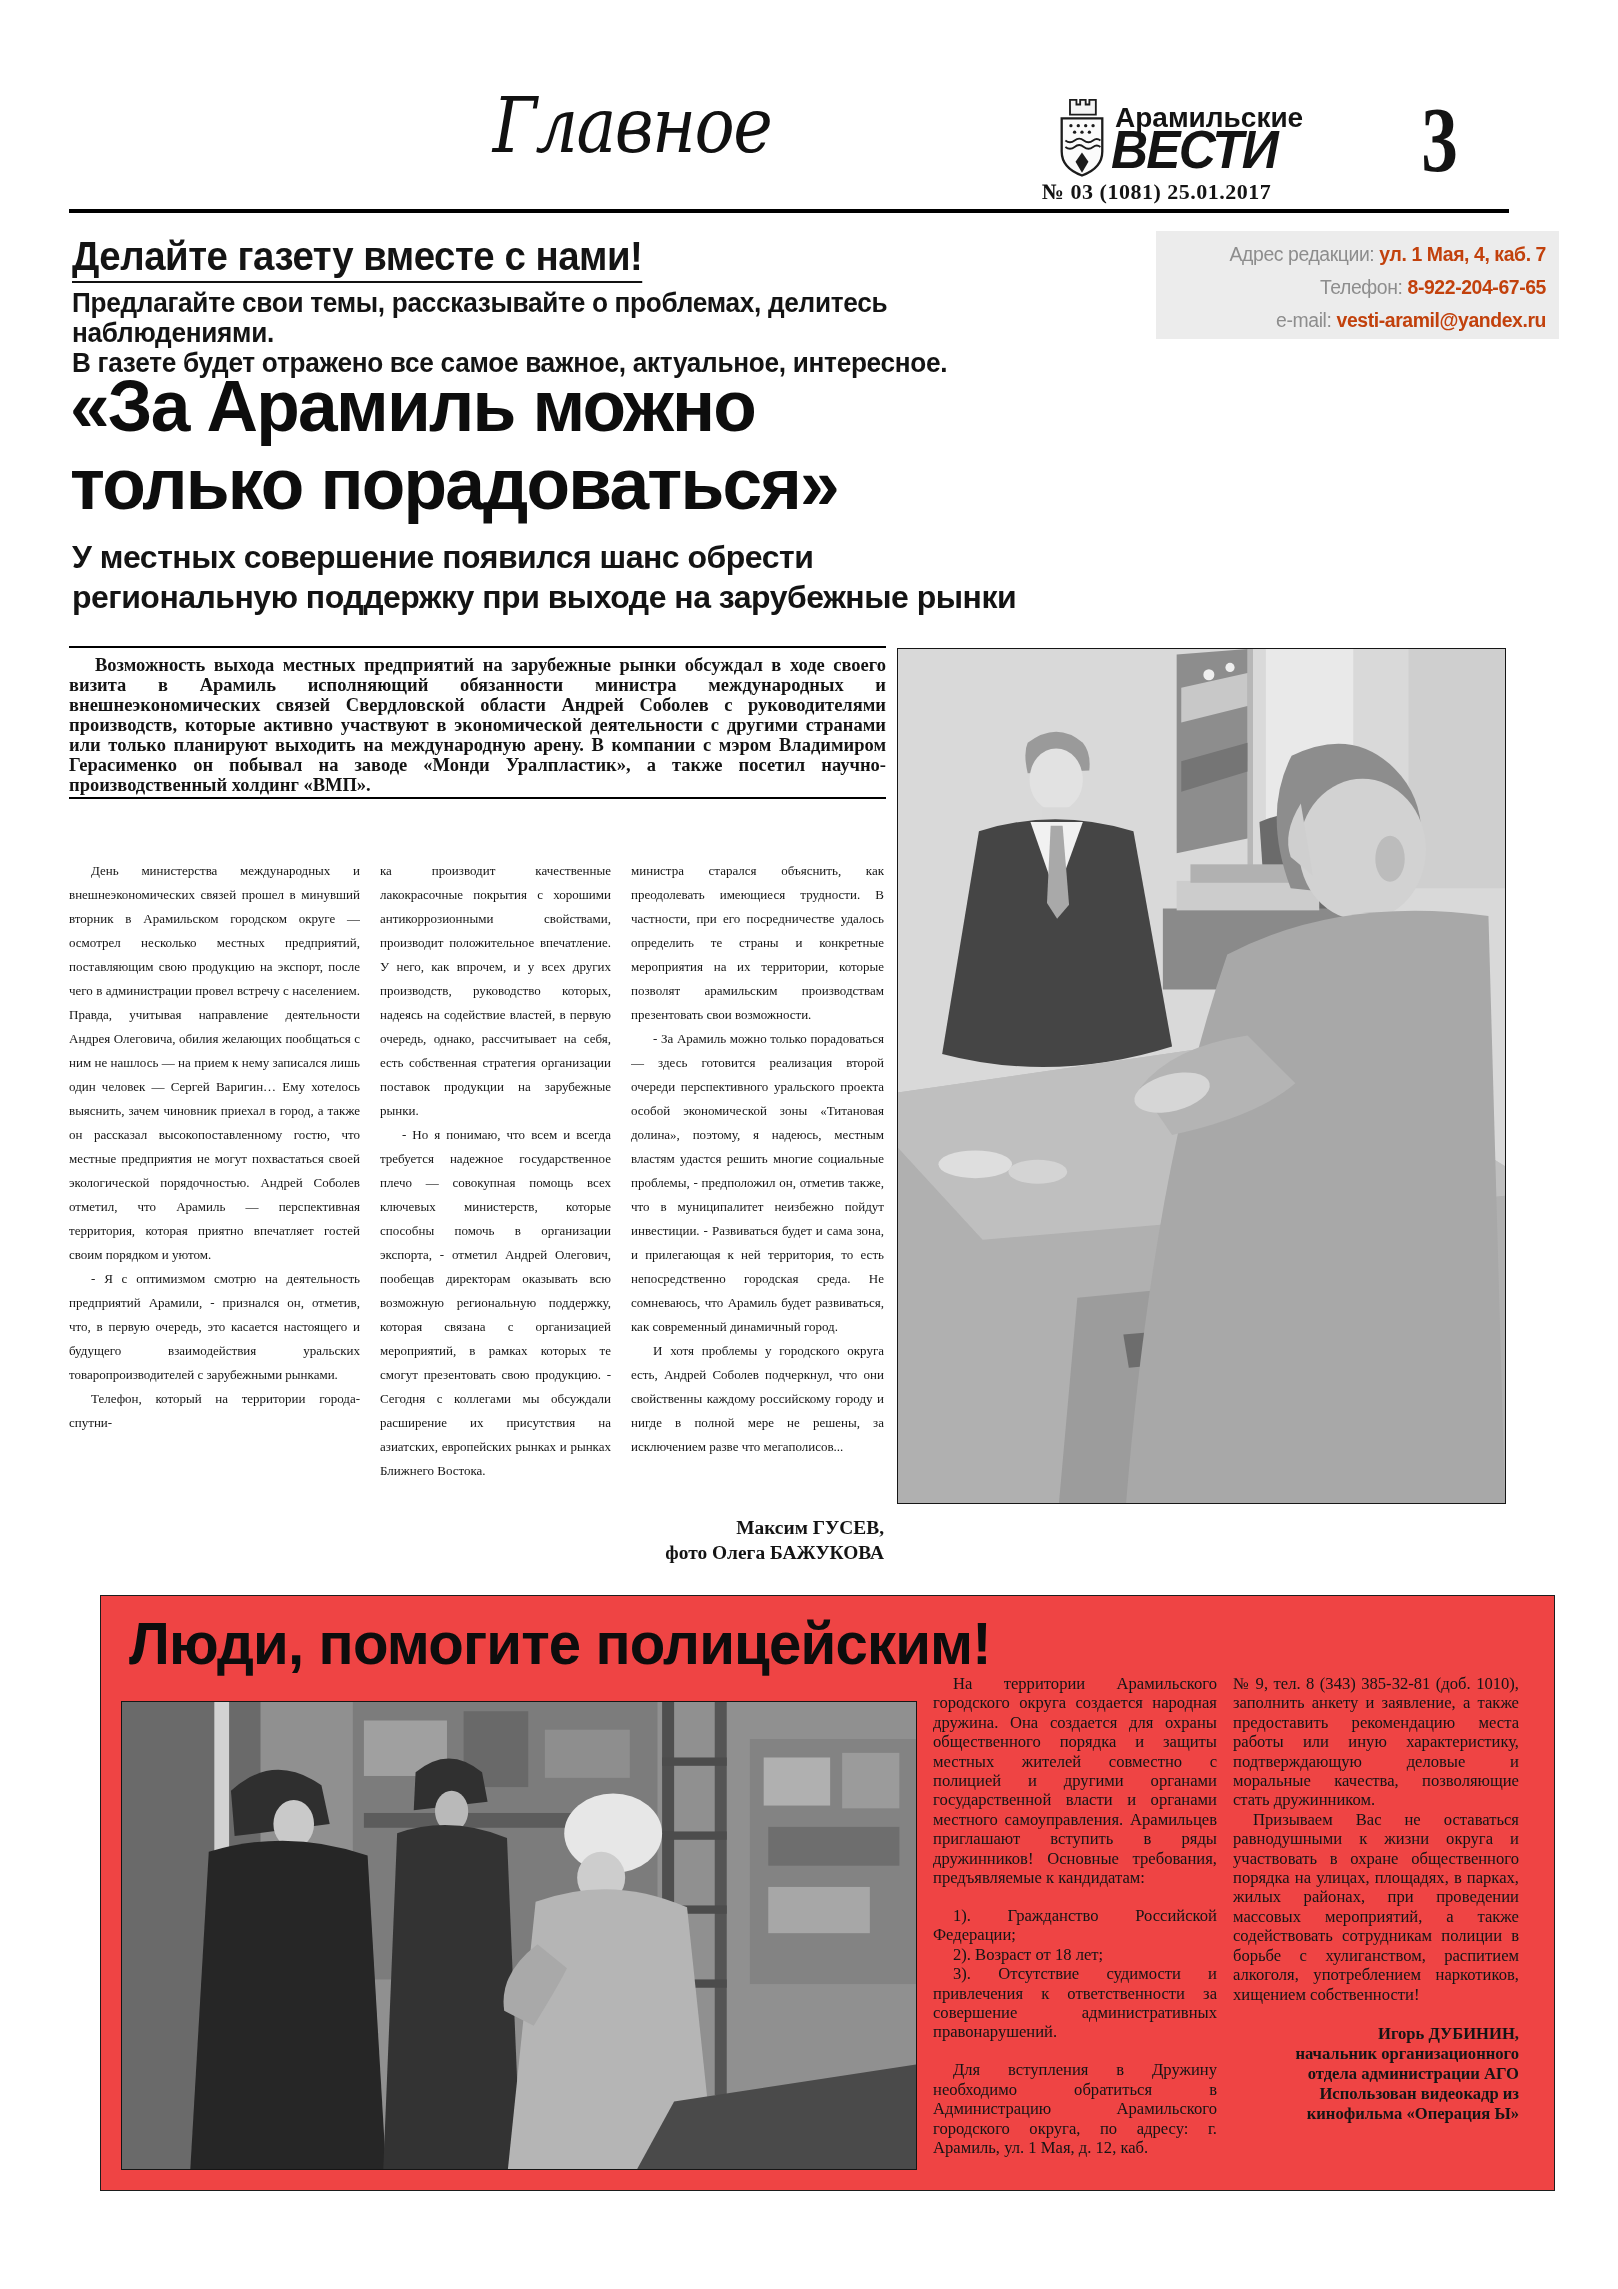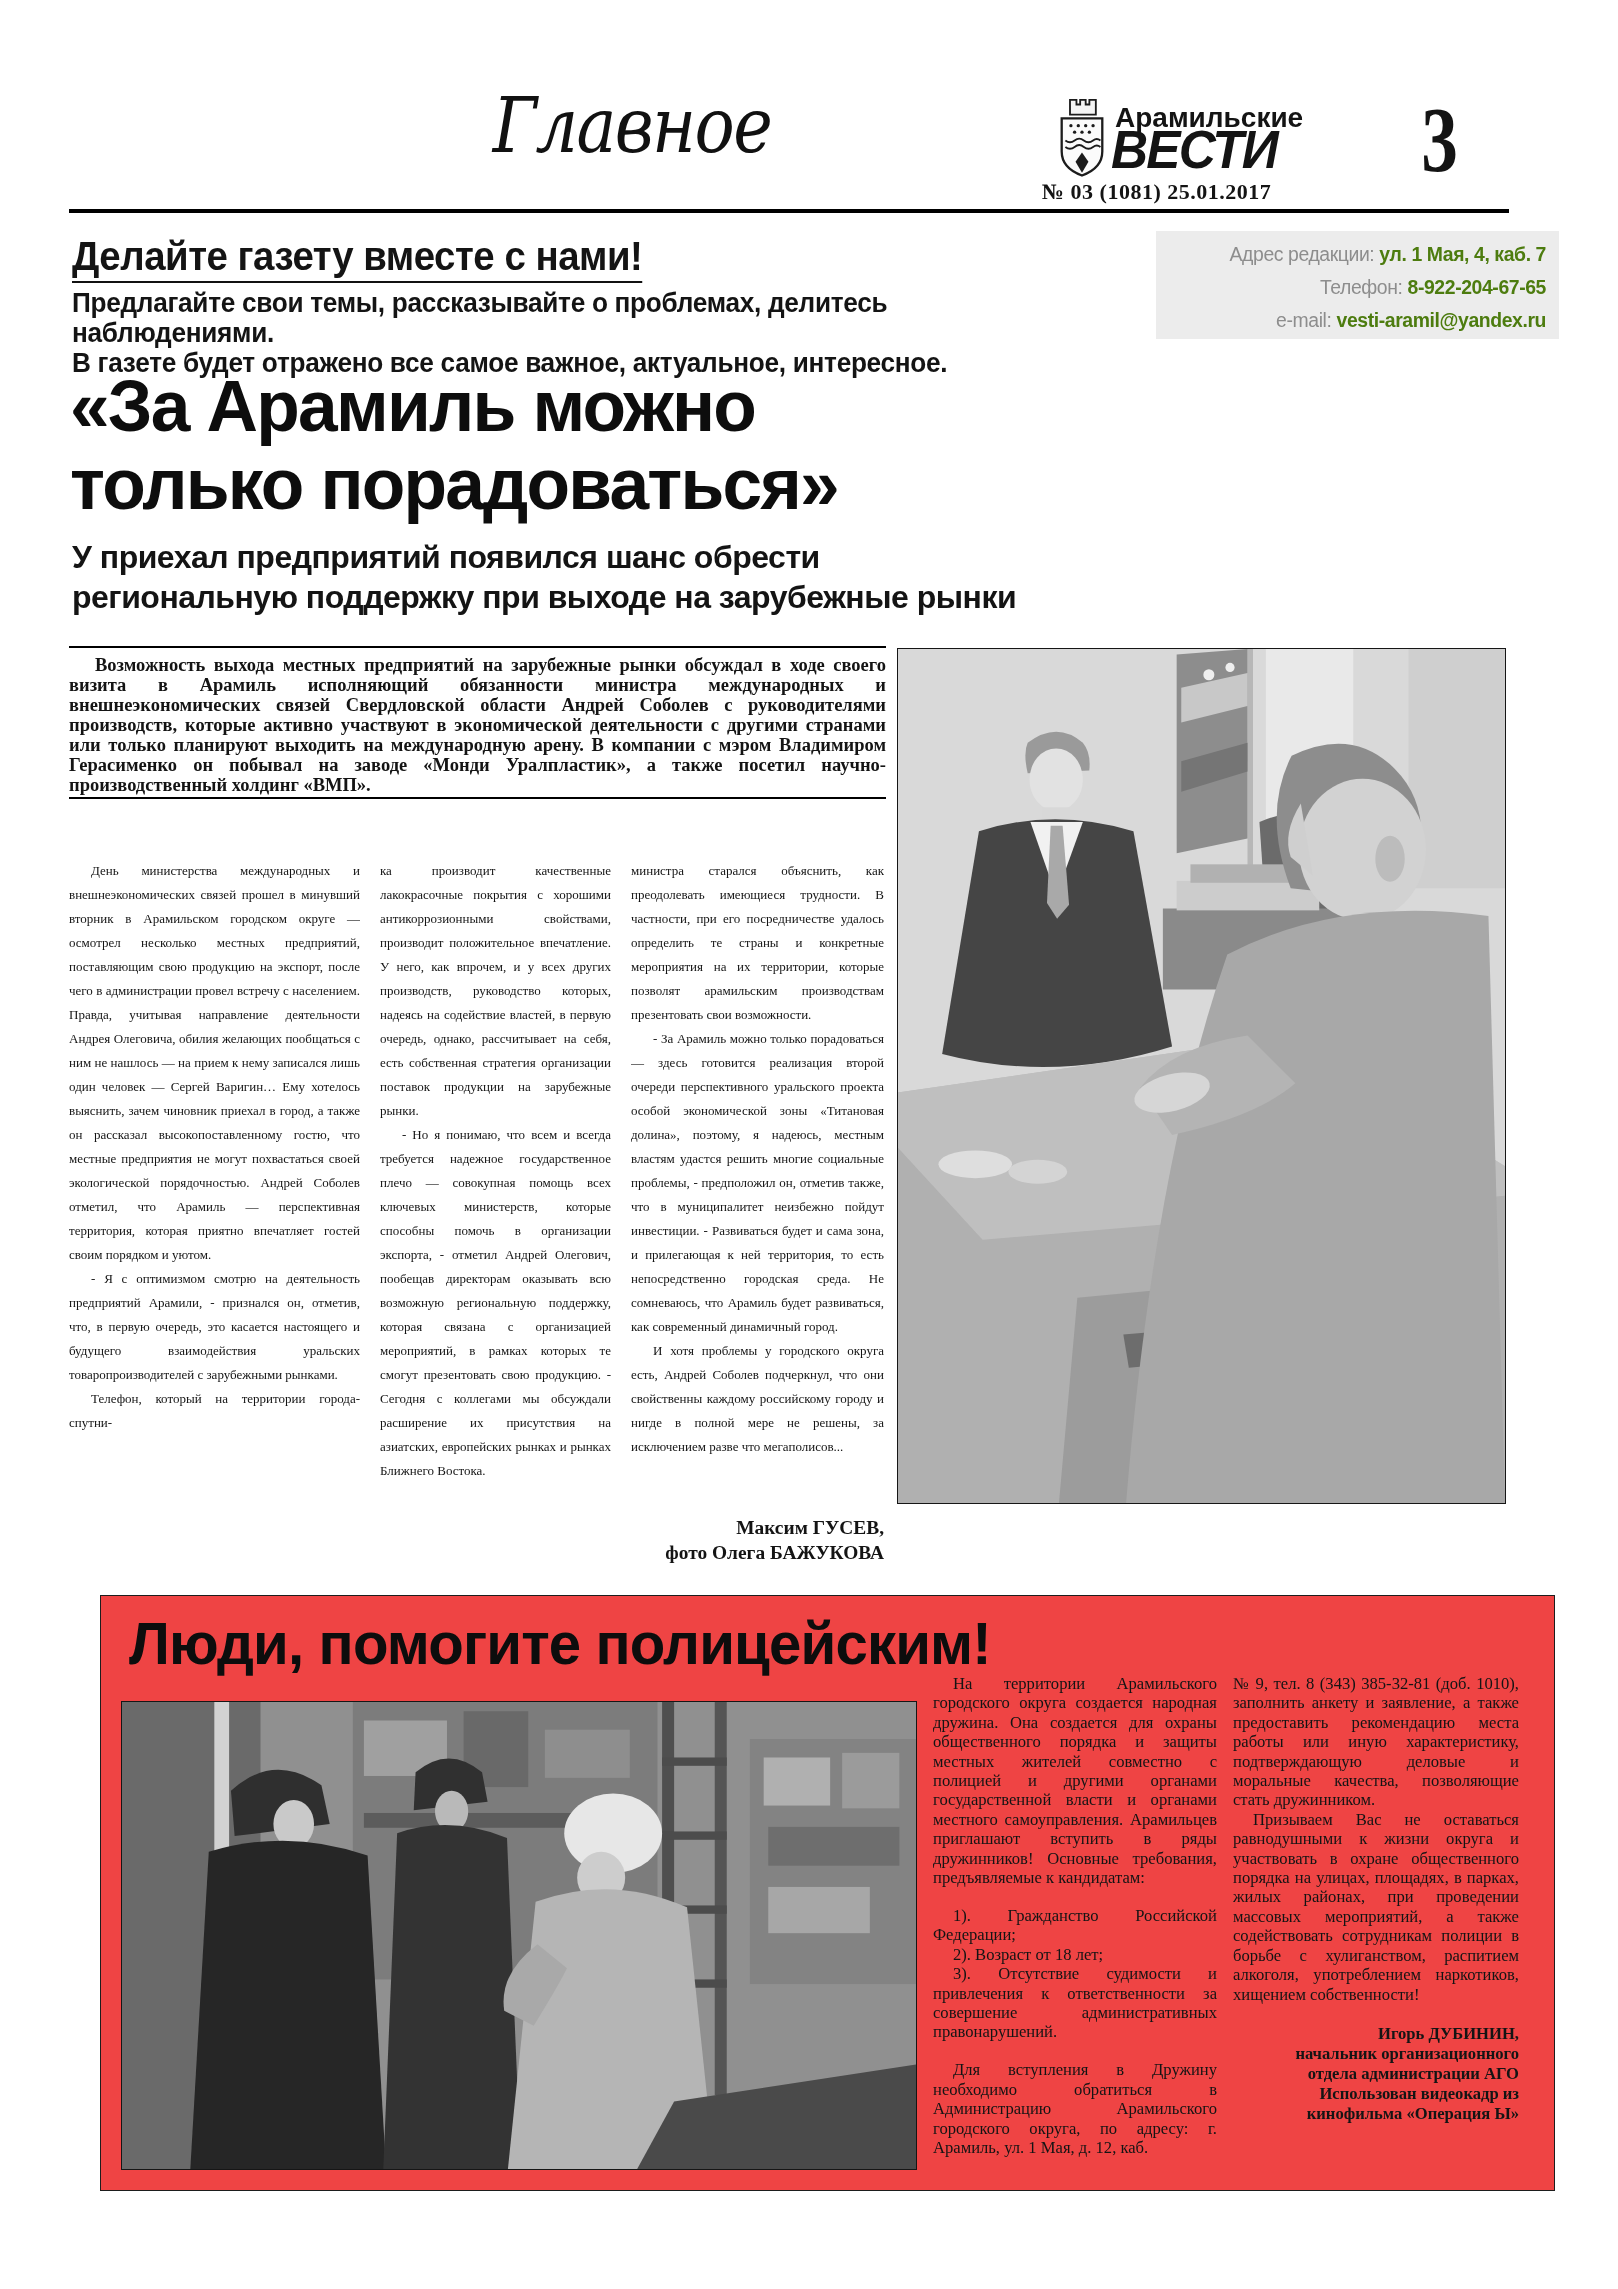--- a/index.html
+++ b/index.html
@@ -50,21 +50,21 @@
   }
 
   
   .contact-box {
     left:1156px; top:231px; width:403px; height:108px;
     background:#ececec; box-sizing:border-box; padding:7.4px 13px 0 3.7px;
     font-family:"Liberation Sans", sans-serif; font-size:19.4px; letter-spacing:-0.4px;
     text-align:right; line-height:33px; white-space:nowrap;
   }
   .contact-box .lbl { color:#8d8d8d; }
-  .contact-box .val { color:#4d7c0f; font-weight:600; }
+  .contact-box .val { color:#c2410c; font-weight:600; }
 
   
   .headline {
     left:70px; top:367px;
     font-family:"Liberation Sans", sans-serif; font-weight:700;
     font-size:72px; line-height:78px; letter-spacing:-1.8px; color:#0d0d0d;
     transform:scaleX(0.99); transform-origin:left;
   }
   .subhead {
     left:72px; top:537px;
@@ -167,21 +167,21 @@
       <span class="lbl">e-mail:</span>
       <span class="val">vesti-aramil@yandex.ru</span>
     </div>
   </div>
 
   <div class="abs headline">
     <div>«За Арамиль можно</div>
     <div>только порадоваться»</div>
   </div>
   <div class="abs subhead">
-    <div>У приехал предприятий появился шанс обрести</div>
+    <div>У местных совершение появился шанс обрести</div>
     <div>региональную поддержку при выходе на зарубежные рынки</div>
   </div>
 
   <div class="abs rule-thin-top"></div>
   <div class="abs lead">Возможность выхода местных предприятий на зарубежные рынки обсуждал в ходе своего визита в Арамиль исполняющий обязанности министра международных и внешнеэкономических связей Свердловской области Андрей Соболев с руководителями производств, которые активно участвуют в экономической деятельности с другими странами или только планируют выходить на международную арену. В компании с мэром Владимиром Герасименко он побывал на заводе «Монди Уралпластик», а также посетил научно-производственный холдинг «ВМП».</div>
   <div class="abs rule-thin-bot"></div>
 
   <div class="abs bodycol col1">
     <p>День министерства международных и внешнеэкономических связей прошел в минувший вторник в Арамильском городском округе — осмотрел несколько местных предприятий, поставляющим свою продукцию на экспорт, после чего в администрации провел встречу с населением. Правда, учитывая направление деятельности Андрея Олеговича, обилия желающих пообщаться с ним не нашлось — на прием к нему записался лишь один человек — Сергей Варигин… Ему хотелось выяснить, зачем чиновник приехал в город, а также он рассказал высокопоставленному гостю, что местные предприятия не могут похвастаться своей экологической порядочностью. Андрей Соболев отметил, что Арамиль — перспективная территория, которая приятно впечатляет гостей своим порядком и уютом.</p>
     <p>- Я с оптимизмом смотрю на деятельность предприятий Арамили, - признался он, отметив, что, в первую очередь, это касается настоящего и будущего взаимодействия уральских товаропроизводителей с зарубежными рынками.</p>

